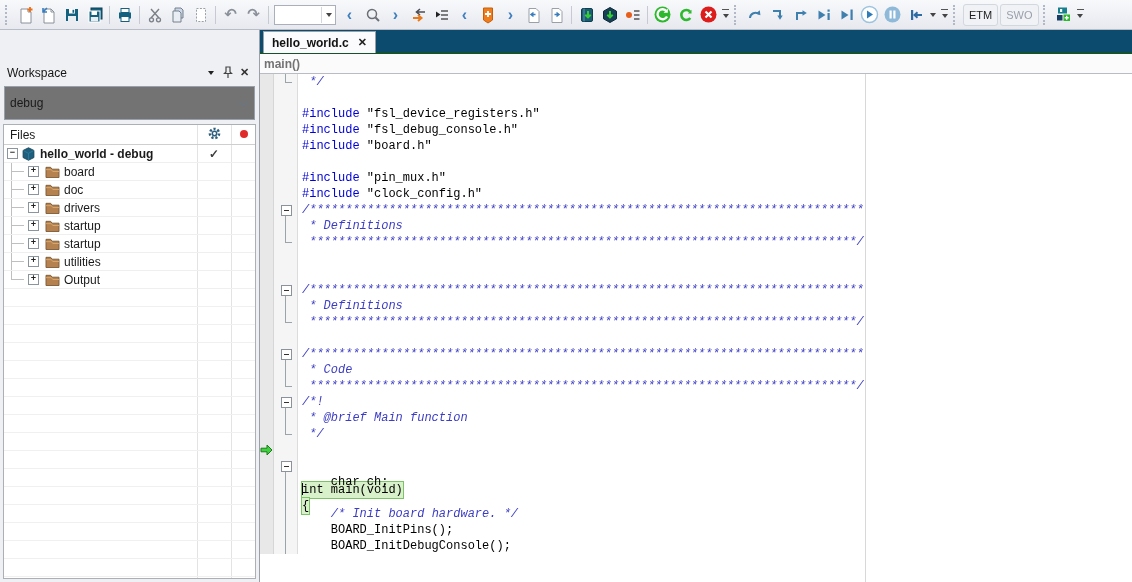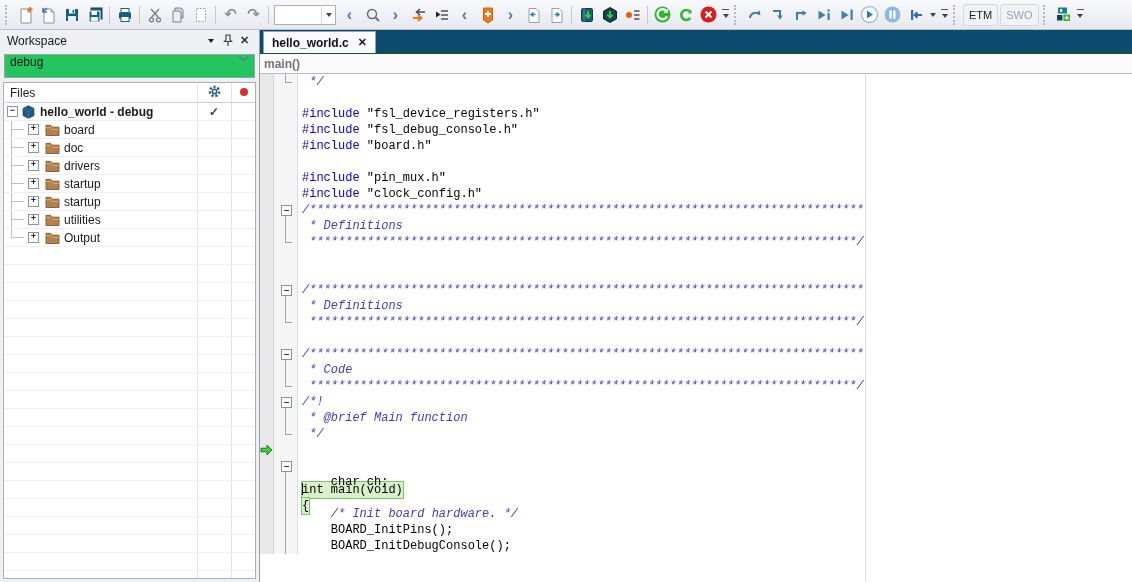--- a/index.html
+++ b/index.html
@@ -25,25 +25,25 @@
   .tb-text-btn{height:20px;padding:0 5px;display:flex;align-items:center;font-size:11px;color:#1d1d1d;
                border:1px solid #d3d7de;border-radius:3px;background:#f1f2f6;margin:0 1px;}
   .tb-text-btn.disabled{color:#9aa0ab;}
 
   
   .main{display:flex;height:552px;}
 
   
   .dock{width:260px;flex:none;display:flex;flex-direction:column;background:#eef0f3;
         border-right:1px solid #9aa0a8;box-sizing:border-box;}
-  .dock-title{height:21px;display:flex;align-items:center;padding:0 6px 0 7px;color:#151515;}
+  .dock-title{height:21px;display:flex;align-items:center;padding:0 6px 0 7px;color:#151515;margin-top:32px;}
   .dock-title .sp{flex:1;}
   .dt-ic{width:17px;height:16px;display:flex;align-items:center;justify-content:center;color:#333;}
   .combo-row{padding:3px 4px 4px 4px;}
-  .combo{height:24px;background:#22c55e;border:1px solid #98a0ab;display:flex;align-items:flex-start;padding:0 5px;box-sizing:border-box;}
+  .combo{height:34px;background:#737373;border:1px solid #98a0ab;display:flex;align-items:center;padding:0 5px;box-sizing:border-box;}
   .combo .sp{flex:1;}
   .files{flex:1;background:#fff;border:1px solid #aab0b6;margin:0 3px 3px 3px;position:relative;overflow:hidden;}
   .col-sep{position:absolute;top:0;bottom:0;width:1px;background:#e3e3e3;z-index:0;}
   .files-header{height:19px;border-bottom:1px solid #cfcfcf;display:flex;align-items:center;position:relative;}
   .files-header .fh-label{padding-left:6px;}
   .hdr-gear{position:absolute;left:193px;width:34px;text-align:center;top:1px;}
   .hdr-dot{position:absolute;left:227px;width:26px;top:5px;display:flex;justify-content:center;}
   .red-dot{width:8px;height:8px;border-radius:50%;background:#e02b2b;}
   .trow{height:17px;display:flex;align-items:center;border-bottom:1px solid #efefef;position:relative;white-space:nowrap;}
   .trow .exp{width:9px;height:9px;border:1px solid #8b95a0;background:#fff;flex:none;

